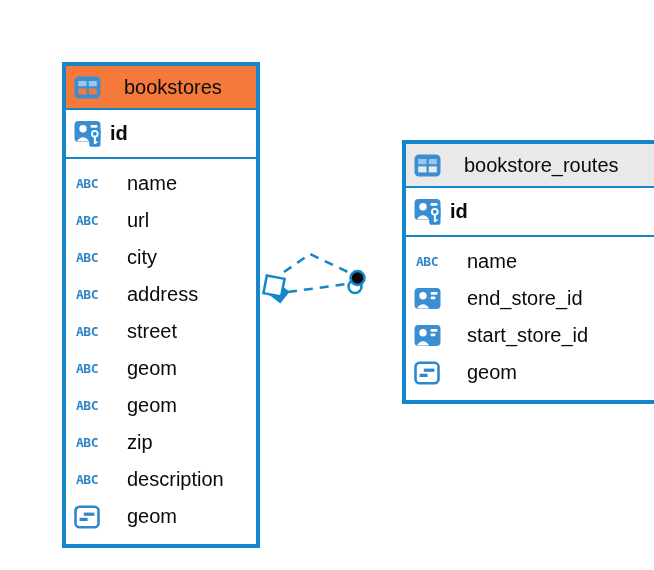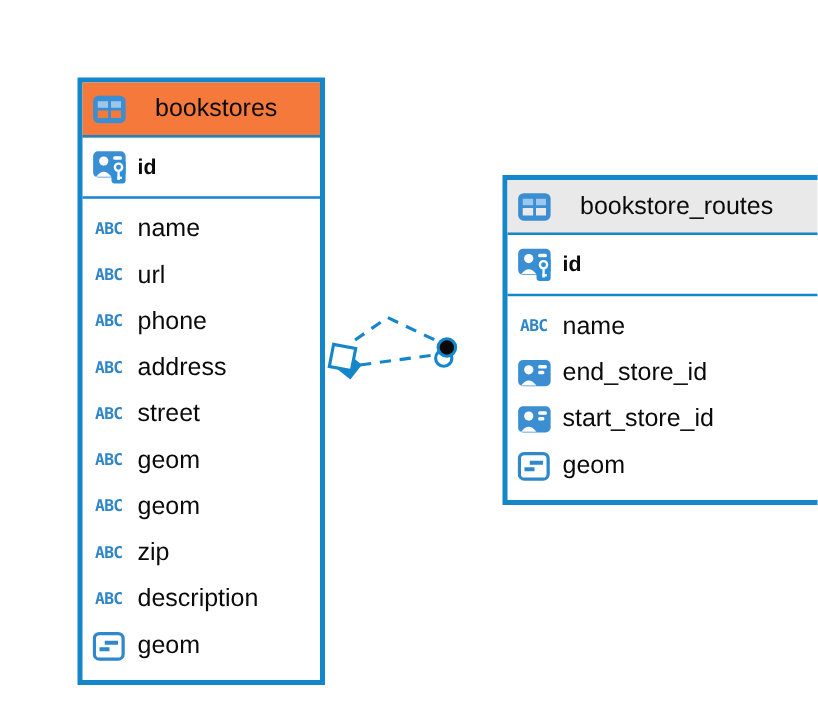--- a/index.html
+++ b/index.html
@@ -29,25 +29,25 @@
     border-bottom:2.5px solid var(--blue);
     font-size:20px;white-space:nowrap;
   }
   .hdr-orange{background:#F5793B;--cellbg:#F5793B;}
   .hdr-gray{background:#E9E9E9;--cellbg:#E9E9E9;}
 
   .pk-row{
     height:47px;display:flex;align-items:center;gap:9px;
     padding-left:7px;
     border-bottom:2.5px solid var(--blue);
-    font-weight:700;font-size:17px;
+    font-weight:700;font-size:20px;
   }
   .cols{padding:6px 0 9px;}
   .col-row{
-    height:37px;display:flex;align-items:center;gap:9px;
+    height:37px;display:flex;align-items:center;gap:26px;
     padding-left:7px;font-size:20px;white-space:nowrap;
   }
   .icon{
     width:28px;height:28px;flex:0 0 28px;
     display:flex;align-items:center;justify-content:center;
   }
   .abc{
     font-family:"DejaVu Sans Mono", monospace;
     font-weight:700;font-size:13px;letter-spacing:-0.5px;
     color:var(--abc-blue);
@@ -122,21 +122,21 @@
     <div class="col-row">
       <span class="icon abc">ABC</span>
       <span>name</span>
     </div>
     <div class="col-row">
       <span class="icon abc">ABC</span>
       <span>url</span>
     </div>
     <div class="col-row">
       <span class="icon abc">ABC</span>
-      <span>phone</span>
+      <span>city</span>
     </div>
     <div class="col-row">
       <span class="icon abc">ABC</span>
       <span>address</span>
     </div>
     <div class="col-row">
       <span class="icon abc">ABC</span>
       <span>street</span>
     </div>
     <div class="col-row">

